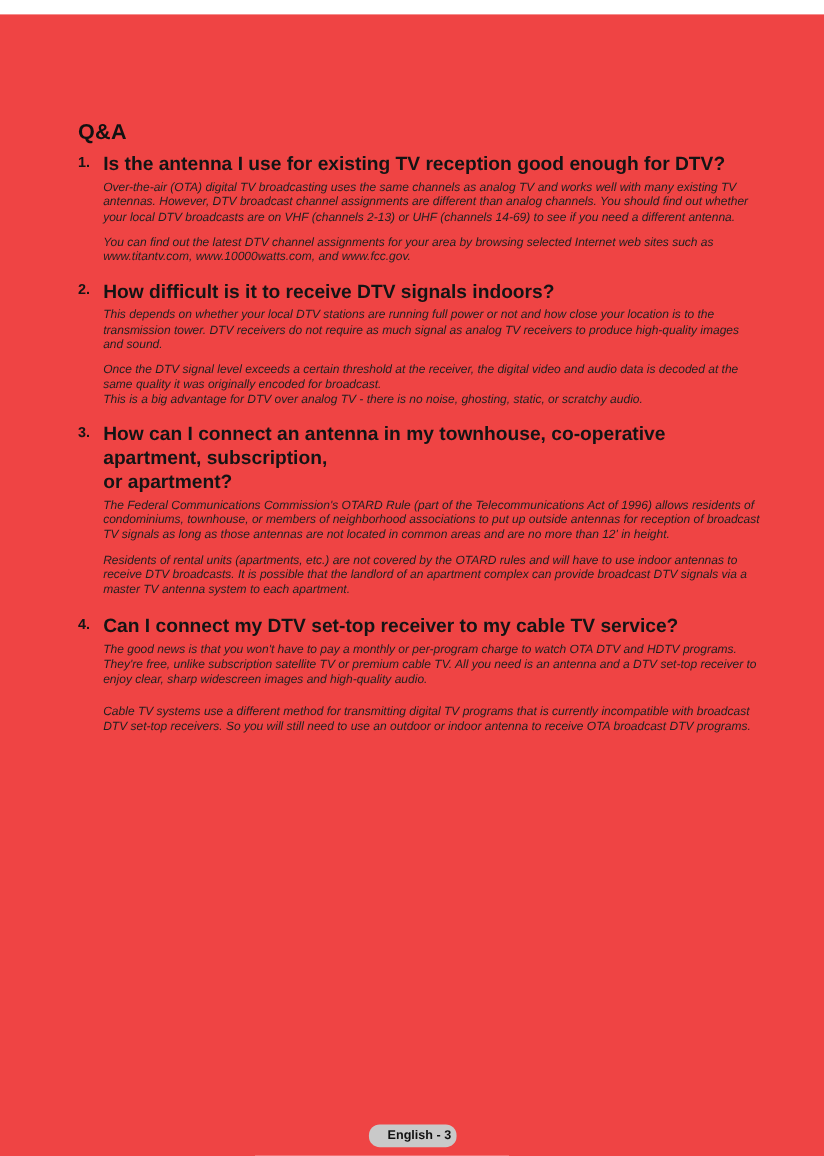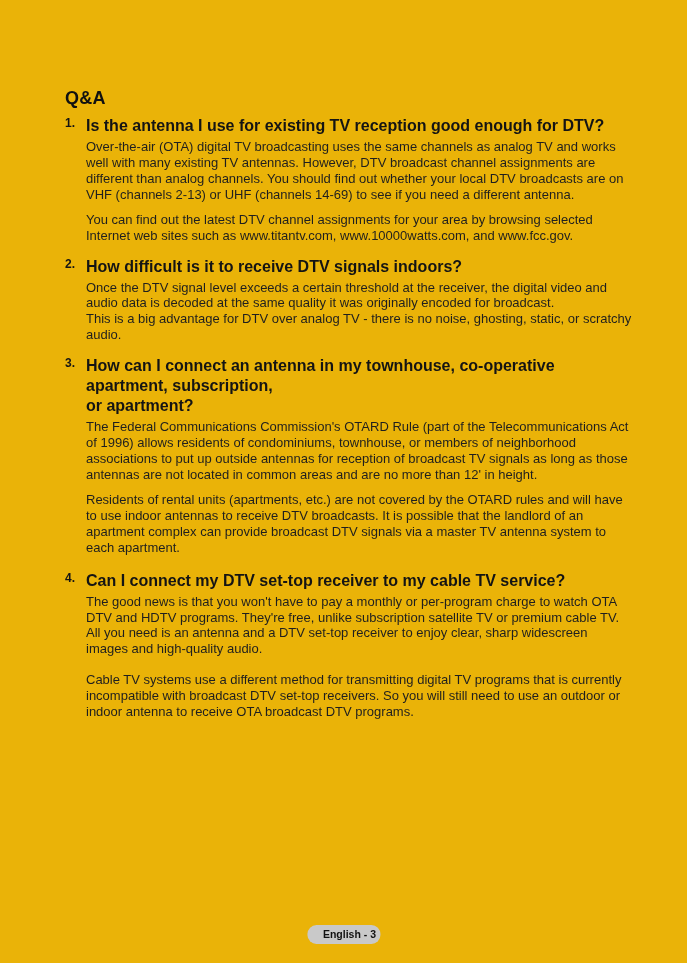--- a/index.html
+++ b/index.html
@@ -5,21 +5,21 @@
   html, body { margin: 0; padding: 0; }
   body {
     width: 687px;
     height: 963px;
     background: #ffffff;
     font-family: "Liberation Sans", sans-serif;
     color: #1c1c1c;
     position: relative;
     overflow: hidden;
   }
-  .page { position: absolute; inset: 0; background: #eab308; }
+  .page { position: absolute; inset: 0; background: #ef4444; margin-top: 12px; }
   .content { padding: 88px 54px 0 65px; }
   .page-title {
     font-size: 18px;
     font-weight: bold;
     color: #111111;
     margin: 0 0 7px 0;
     letter-spacing: 0.2px;
   }
   .question { position: relative; padding-left: 21px; margin-top: 13px; }
   .question.first { margin-top: 2px; }
@@ -35,25 +35,26 @@
   }
   .q-title {
     font-size: 16px;
     font-weight: bold;
     color: #141414;
     margin: 0;
     line-height: 1.25;
     white-space: pre-line;
   }
   .q-para {
-    font-size: 13px;
+    font-size: 10px;
     line-height: 1.225;
     margin: 3px 0 0 0;
     white-space: pre-line;
     color: #1f1f1f;
+    font-style: italic;
   }
   .q-para + .q-para { margin-top: 9px; }
   .q-para.gap-top { margin-top: 15px; }
   .footer-badge {
     position: absolute;
     top: 925px;
     left: 50%;
     transform: translateX(-50%);
     background: #c9c9c9;
     border-radius: 9px;
@@ -75,20 +76,21 @@
     <div class="question first">
       <span class="q-num">1.</span>
       <h2 class="q-title">Is the antenna I use for existing TV reception good enough for DTV?</h2>
       <p class="q-para">Over-the-air (OTA) digital TV broadcasting uses the same channels as analog TV and works well with many existing TV antennas. However, DTV broadcast channel assignments are different than analog channels. You should find out whether your local DTV broadcasts are on VHF (channels 2-13) or UHF (channels 14-69) to see if you need a different antenna.</p>
       <p class="q-para">You can find out the latest DTV channel assignments for your area by browsing selected Internet web sites such as www.titantv.com, www.10000watts.com, and www.fcc.gov.</p>
     </div>
 
     <div class="question">
       <span class="q-num">2.</span>
       <h2 class="q-title">How difficult is it to receive DTV signals indoors?</h2>
+      <p class="q-para">This depends on whether your local DTV stations are running full power or not and how close your location is to the transmission tower. DTV receivers do not require as much signal as analog TV receivers to produce high-quality images and sound.</p>
       <p class="q-para">Once the DTV signal level exceeds a certain threshold at the receiver, the digital video and audio data is decoded at the same quality it was originally encoded for broadcast.
 This is a big advantage for DTV over analog TV - there is no noise, ghosting, static, or scratchy audio.</p>
     </div>
 
     <div class="question">
       <span class="q-num">3.</span>
       <h2 class="q-title">How can I connect an antenna in my townhouse, co-operative apartment, subscription,
 or apartment?</h2>
       <p class="q-para">The Federal Communications Commission's OTARD Rule (part of the Telecommunications Act of 1996) allows residents of condominiums, townhouse, or members of neighborhood associations to put up outside antennas for reception of broadcast TV signals as long as those antennas are not located in common areas and are no more than 12' in height.</p>
       <p class="q-para">Residents of rental units (apartments, etc.) are not covered by the OTARD rules and will have to use indoor antennas to receive DTV broadcasts. It is possible that the landlord of an apartment complex can provide broadcast DTV signals via a master TV antenna system to each apartment.</p>

